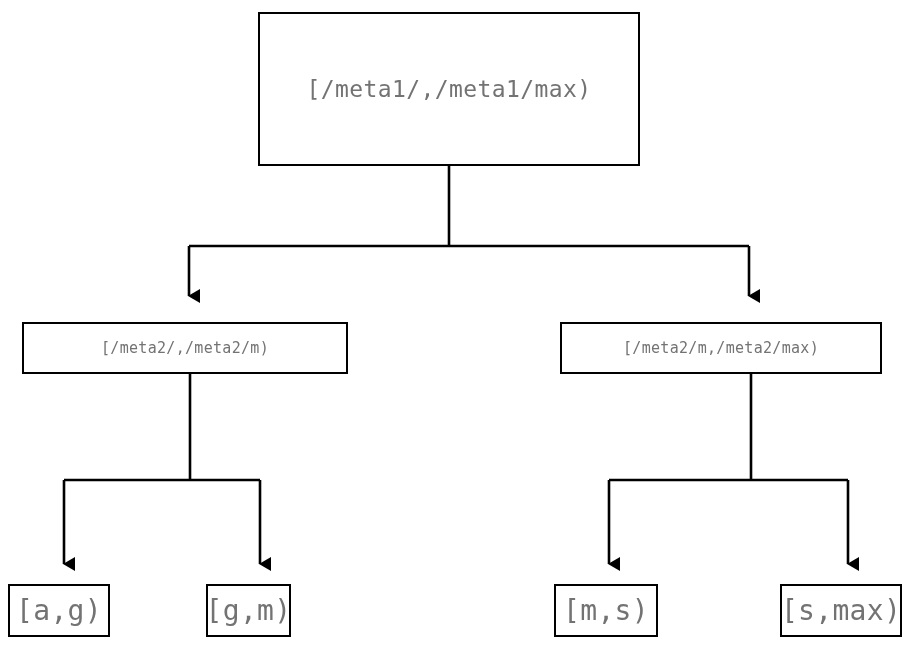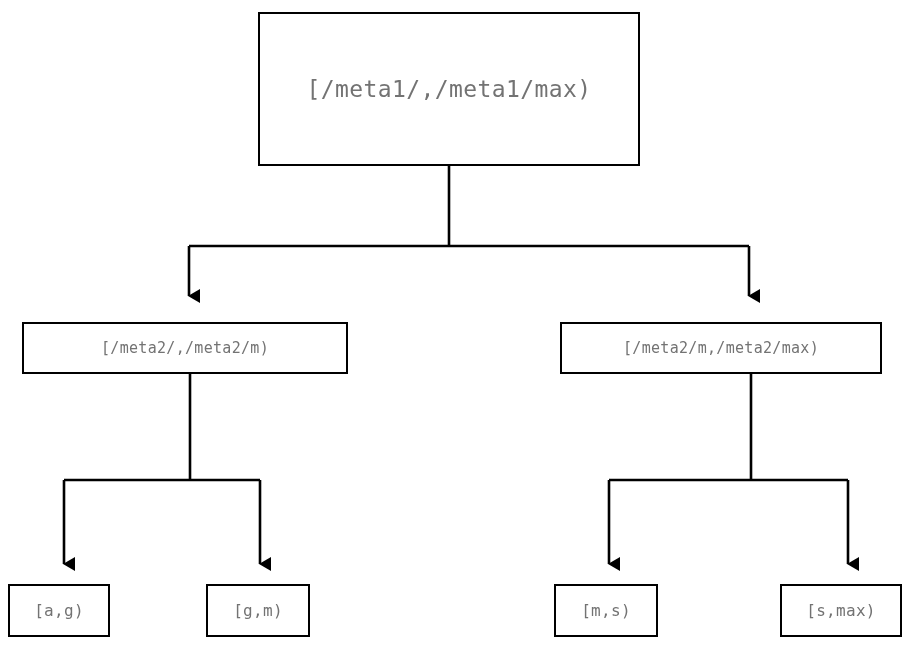--- a/index.html
+++ b/index.html
@@ -76,37 +76,37 @@
   
   #node-leaf-ag {
     left: 8px;
     top: 584px;
     width: 102px;
     height: 53px;
   }
   #node-leaf-gm {
     left: 206px;
     top: 584px;
-    width: 104px;
+    width: 85px;
     height: 53px;
   }
   #node-leaf-ms {
     left: 554px;
     top: 584px;
     width: 104px;
     height: 53px;
   }
   #node-leaf-smax {
     left: 780px;
     top: 584px;
     width: 122px;
     height: 53px;
   }
   .leaf .node-label {
-    font-size: 16px;
+    font-size: 28px;
     letter-spacing: 0.3px;
   }
 </style>
 </head>
 <body>
 
 <div id="diagram-canvas">
 
   <svg id="edge-layer" viewBox="0 0 912 652" width="912" height="652" xmlns="http://www.w3.org/2000/svg">
     <defs>

